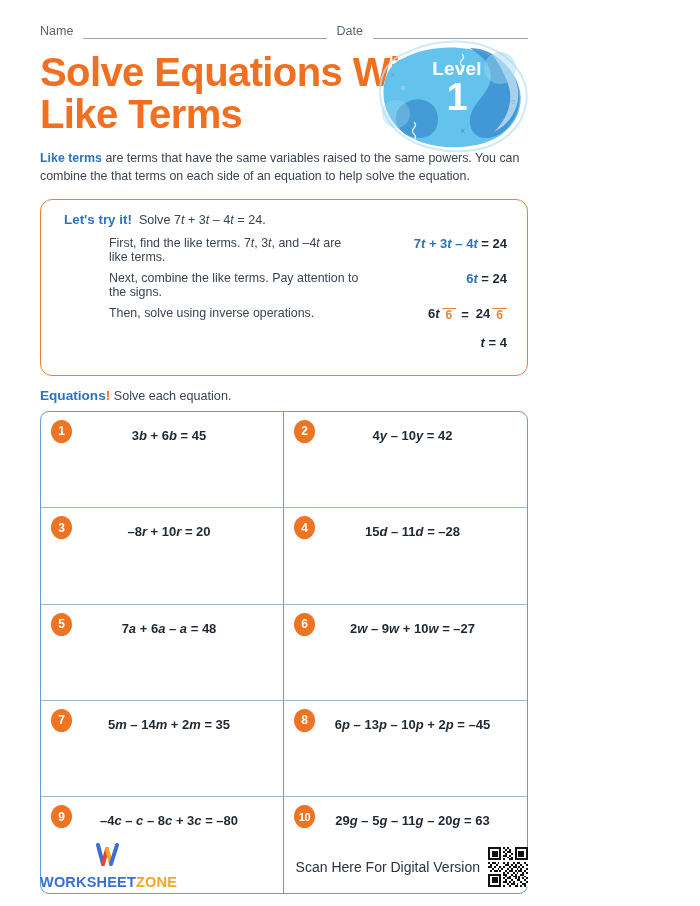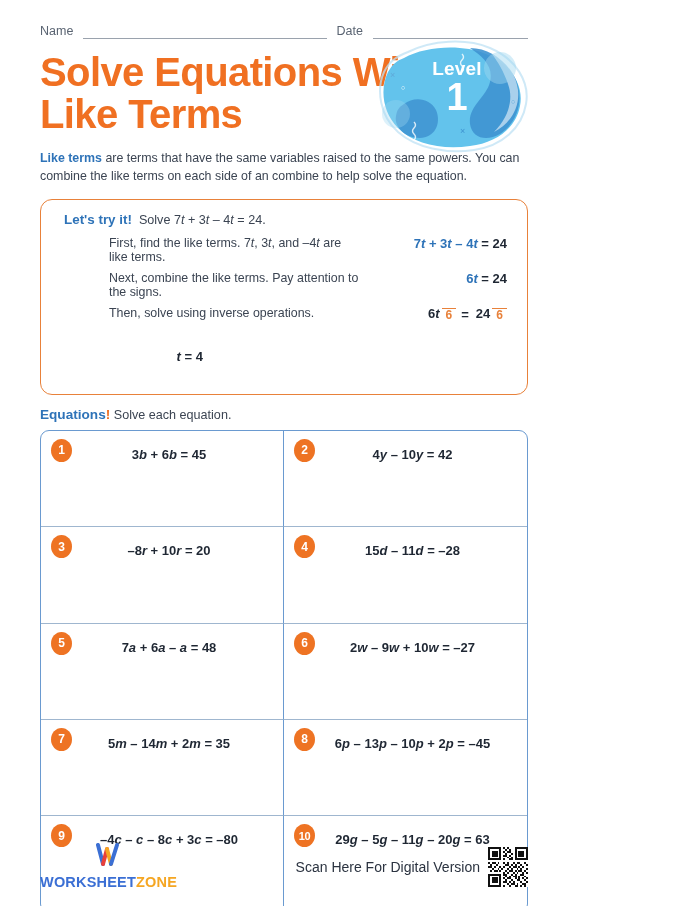--- a/index.html
+++ b/index.html
@@ -98,21 +98,21 @@
   .try-head i, .steps i, .eqline i, .prob i { font-style: italic; }
 
   .steps { margin-top: 9px; }
   .step-row {
     display: flex;
     align-items: flex-start;
     justify-content: space-between;
     min-height: 22px;
     margin-bottom: 7px;
   }
-  .step-row:last-child { margin-bottom: 16px; flex-direction: column; }
+  .step-row:last-child { margin-bottom: 4px; }
   .step-text {
     font-size: 12.4px;
     color: #3b4452;
     padding-left: 52px;
     flex: 1;
   }
   .eqline {
     font-size: 13px;
     font-weight: bold;
     color: #1f2733;
@@ -253,21 +253,21 @@
         <path d="M88 16 q3 3 0 6 q-3 3 0 6 q3 3 0 6" fill="none" stroke="#ffffff" stroke-width="1.4" opacity="0.8"></path>
         <path d="M40 84 q3 3 0 6 q-3 3 0 6 q3 3 0 6" fill="none" stroke="#ffffff" stroke-width="1.4" opacity="0.8"></path>
       </svg>
       <div class="level-text">
         <span class="level-word">Level</span>
         <span class="level-num">1</span>
       </div>
     </div>
   </div>
 
-  <p class="intro"><span class="hl">Like terms</span><span> are terms that have the same variables raised to the same powers. You can combine the like terms on each side of an combine to help solve the equation.</span></p>
+  <p class="intro"><span class="hl">Like terms</span><span> are terms that have the same variables raised to the same powers. You can combine the that terms on each side of an equation to help solve the equation.</span></p>
 
   <div class="trybox">
     <div class="try-head">
       <span class="lt">Let's try it!</span>
       <span>&nbsp;Solve 7<i>t</i> + 3<i>t</i> – 4<i>t</i> = 24.</span>
     </div>
 
     <div class="steps">
 
       <div class="step-row">

